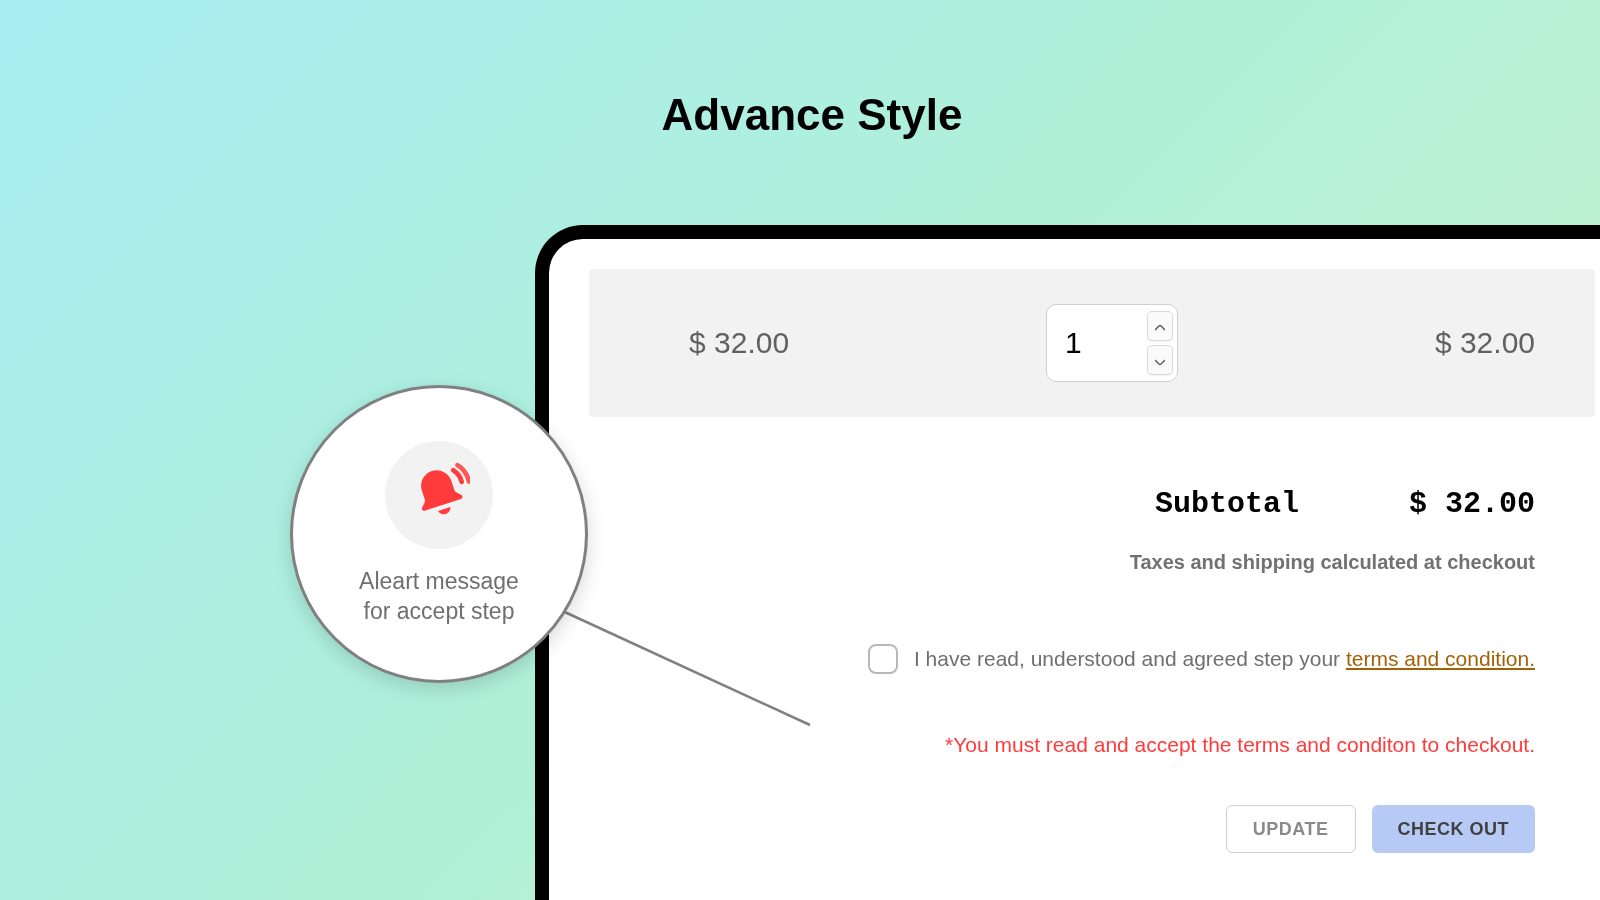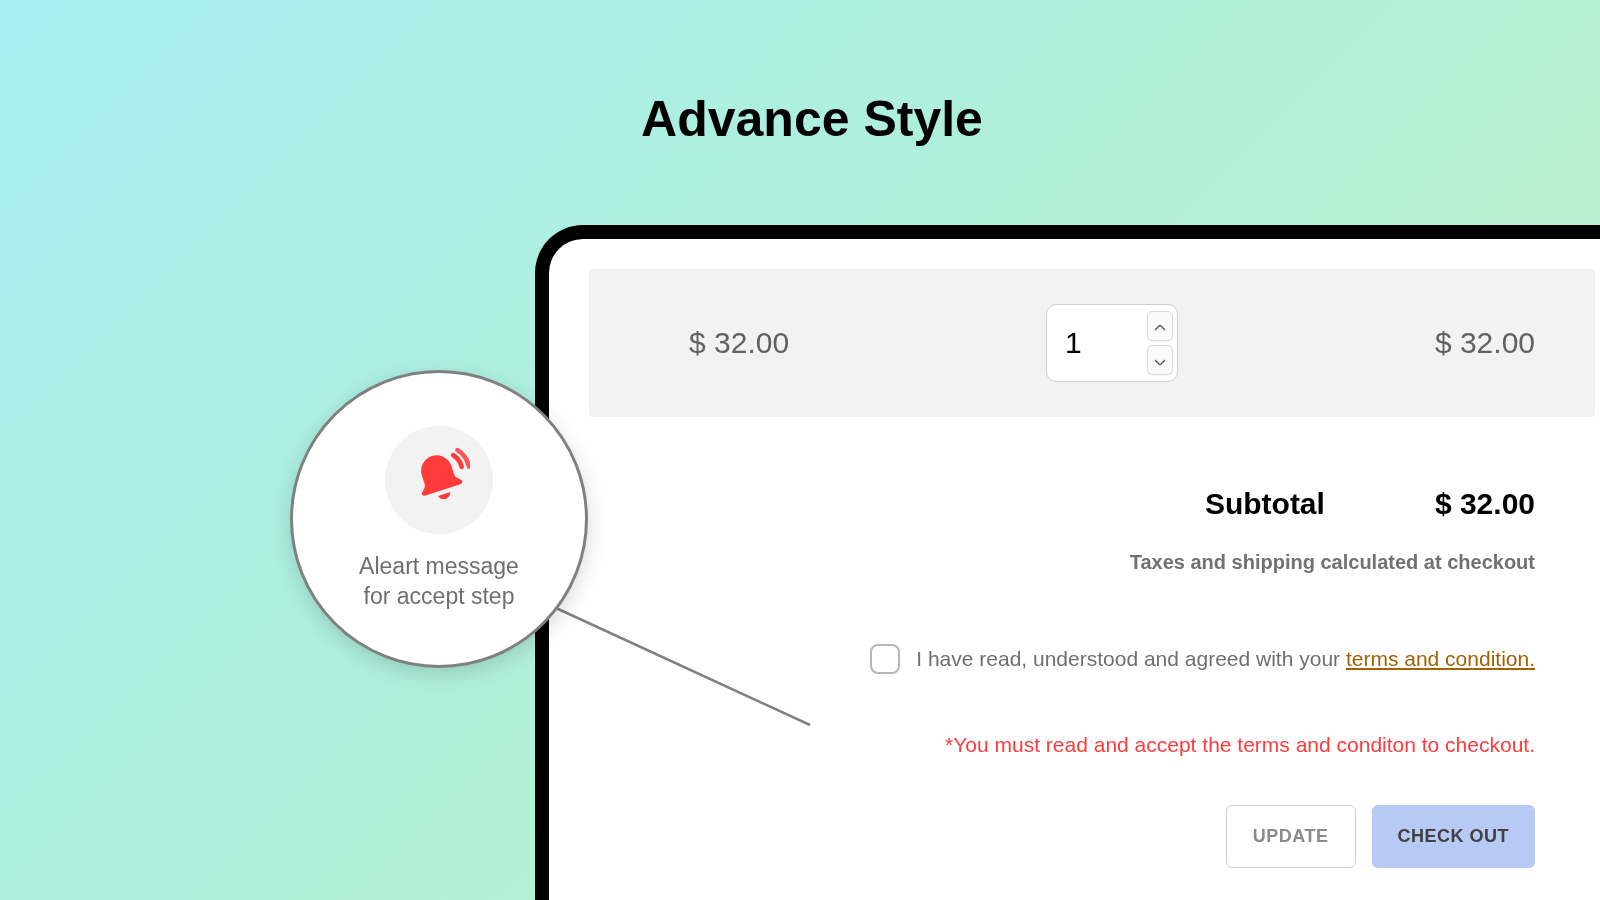--- a/index.html
+++ b/index.html
@@ -7,21 +7,21 @@
   .canvas {
     width: 1600px; height: 900px;
     background: linear-gradient(135deg, #a7edf2 0%, #b0f0d8 50%, #c8f2c8 100%);
     position: relative;
   }
   .page-title {
     position: absolute;
     top: 90px;
     left: 0; right: 0;
     text-align: center;
-    font-size: 50px;
+    font-size: 44px;
     font-weight: 800;
     color: #000;
     margin-left: 24px;
   }
 
   
   .device {
     position: absolute;
     top: 225px;
     left: 535px;
@@ -113,20 +113,21 @@
     padding-right: 60px;
     text-align: right;
   }
   .subtotal-row {
     display: flex;
     justify-content: flex-end;
     gap: 110px;
     font-size: 30px;
     font-weight: 700;
     color: #000;
+    font-family: Liberation Mono, monospace;
   }
   .subtotal-note {
     margin-top: 30px;
     font-size: 20px;
     color: #717171;
     font-weight: bold;
   }
 
   
   .terms-block {
@@ -164,21 +165,21 @@
 
   
   .actions {
     margin-top: 48px;
     padding-right: 60px;
     display: flex;
     justify-content: flex-end;
     gap: 16px;
   }
   .btn {
-    height: 63px;
+    height: 48px;
     padding: 0 26px;
     border-radius: 6px;
     font-size: 18px;
     font-weight: 700;
     letter-spacing: 0.5px;
     display: flex;
     align-items: center;
     justify-content: center;
     cursor: pointer;
   }
@@ -189,21 +190,21 @@
   }
   .btn-checkout {
     background: #b7caf6;
     border: none;
     color: #404040;
   }
 
   
   .callout {
     position: absolute;
-    top: 370px;
+    top: 385px;
     left: 290px;
     width: 298px;
     height: 298px;
     background: #fff;
     border: 3px solid #808080;
     border-radius: 50%;
     box-shadow: 0 6px 20px rgba(0,0,0,0.15);
     display: flex;
     flex-direction: column;
     align-items: center;
@@ -276,21 +277,21 @@
           <span>Subtotal</span>
           <span>$ 32.00</span>
         </div>
         <div class="subtotal-note">Taxes and shipping calculated at checkout</div>
       </div>
 
       <div class="terms-block">
         <div class="terms-row">
           <div class="cb"></div>
           <div class="terms-text">
-            <span>I have read, understood and agreed with your </span><span class="terms-link">terms and condition.</span>
+            <span>I have read, understood and agreed step your </span><span class="terms-link">terms and condition.</span>
           </div>
         </div>
         <div class="error-text">*You must read and accept the terms and conditon to checkout.</div>
       </div>
 
       <div class="actions">
         <div class="btn btn-update">UPDATE</div>
         <div class="btn btn-checkout">CHECK OUT</div>
       </div>
 

